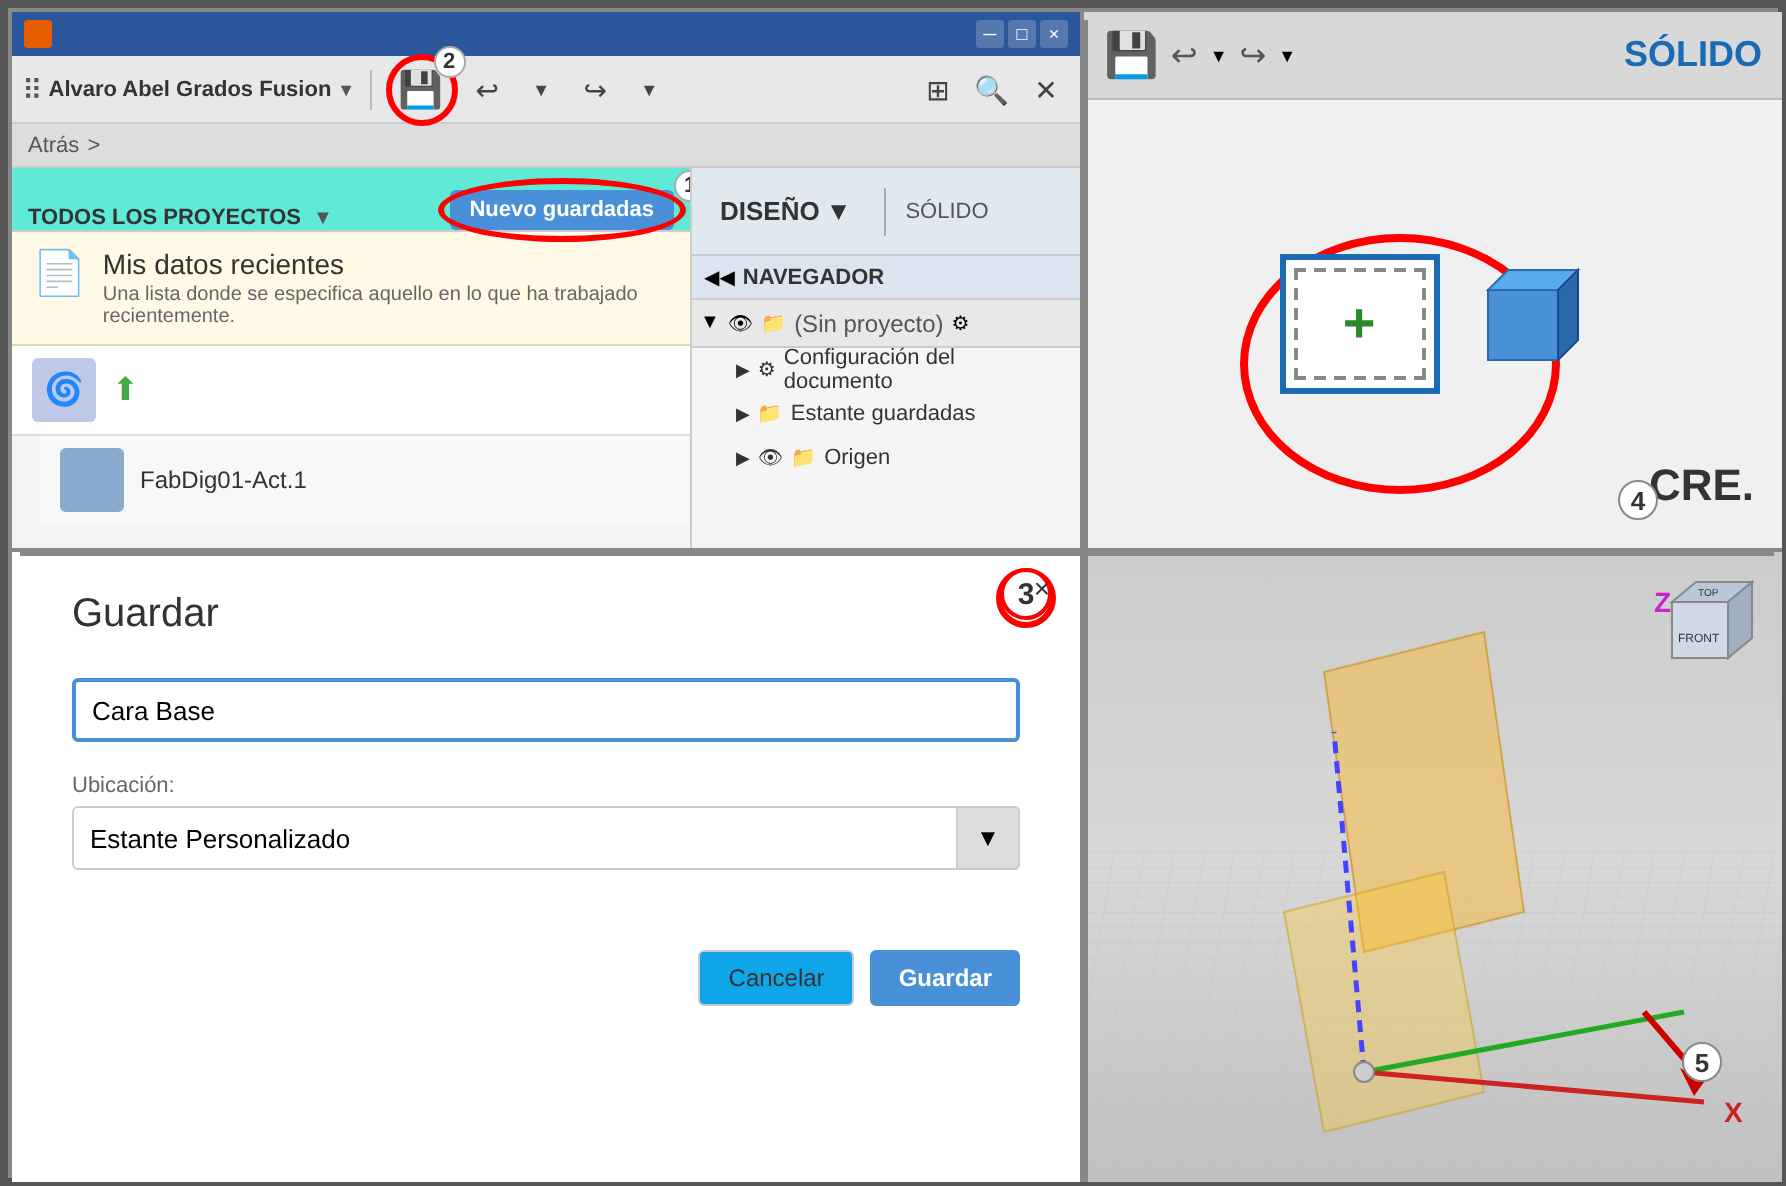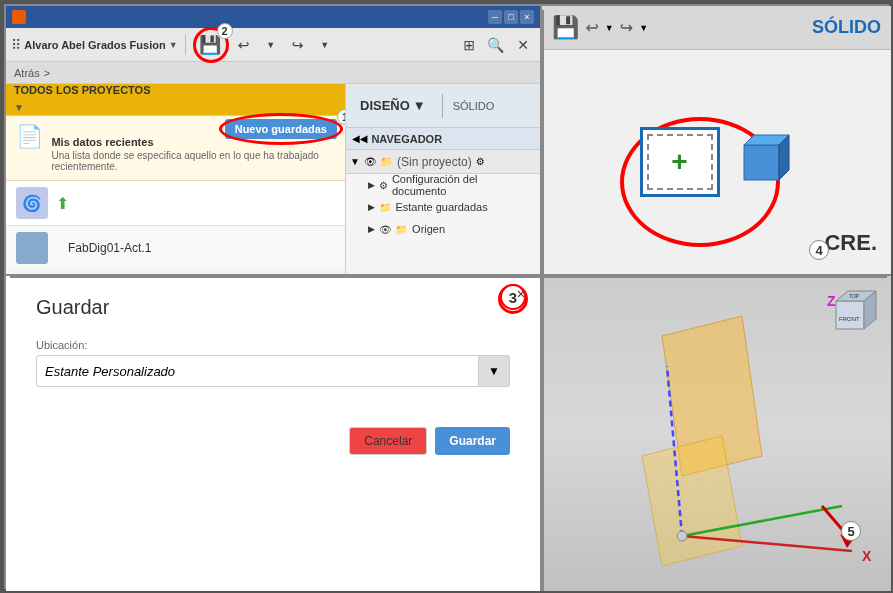--- a/index.html
+++ b/index.html
@@ -171,27 +171,26 @@
     
     .sidebar {
       width: 340px;
       background: #f5f5f5;
       border-right: 1px solid #ccc;
       overflow-y: auto;
     }
 
     .sidebar-header {
       height: 32px;
-      background: #eab308;
+      background: #5eead4;
       border-bottom: 1px solid #ccc;
       display: flex;
-      align-items: flex-start;
+      align-items: flex-end;
       padding: 0 8px;
       gap: 6px;
-      flex-direction: column;
     }
     .sidebar-header-text {
       font-size: 11px;
       font-weight: bold;
       color: #333;
       text-transform: uppercase;
     }
     .sidebar-header-arrow {
       font-size: 10px;
       color: #555;
@@ -235,24 +234,23 @@
       border-bottom: 1px solid #e0d8b0;
       display: flex;
       gap: 8px;
     }
     .mis-datos-icon {
       font-size: 22px;
       color: #888;
       flex-shrink: 0;
     }
     .mis-datos-text .title {
-      font-size: 11px;
-      font-weight: bold;
-      color: #333;
-      margin-top: 12px;
+      font-size: 14px;
+      font-weight: normal;
+      color: #333;
     }
     .mis-datos-text .subtitle {
       font-size: 10px;
       color: #666;
       margin-top: 2px;
     }
 
     .project-item {
       display: flex;
       align-items: center;
@@ -276,21 +274,22 @@
     .project-icon {
       font-size: 16px;
       color: #4a4;
     }
 
     .project-item-2 {
       display: flex;
       align-items: center;
       padding: 6px 10px;
       background: #f8f8f8;
-      gap: 20px;
+      gap: 8px;
+      margin-left: 14px;
     }
     .project-thumb-2 {
       width: 32px; height: 32px;
       background: #88aacc;
       border-radius: 3px;
     }
     .project-name-2 {
       font-size: 12px;
       color: #333;
     }
@@ -485,21 +484,20 @@
     .form-select {
       width: 100%;
       height: 32px;
       border: 1px solid #ccc;
       border-radius: 3px;
       padding: 0 8px;
       font-size: 13px;
       background: white;
       appearance: none;
       cursor: pointer;
-      font-style: italic;
     }
     .form-select-arrow {
       position: absolute;
       right: 0; top: 0;
       width: 32px; height: 32px;
       background: #ddd;
       border: 1px solid #ccc;
       border-radius: 0 3px 3px 0;
       display: flex; align-items: center; justify-content: center;
       font-size: 12px;
@@ -508,21 +506,21 @@
     .dialog-buttons {
       display: flex;
       justify-content: flex-end;
       gap: 8px;
       margin-top: 40px;
     }
     .btn-cancel {
       padding: 6px 14px;
       border: 1px solid #ccc;
       border-radius: 3px;
-      background: #ef4444;
+      background: #0ea5e9;
       cursor: pointer;
       font-size: 12px;
       color: #333;
     }
     .btn-save {
       padding: 6px 14px;
       border: none;
       border-radius: 3px;
       background: #4a90d9;
       color: white;
@@ -733,20 +731,21 @@
 
   <div class="quadrant-bl">
 
     <div style="position:absolute;top:8px;right:14px;width:26px;height:26px;background:white;color:#333;border:2px solid red;border-radius:50%;font-size:15px;font-weight:bold;display:flex;align-items:center;justify-content:center;z-index:11;">3</div>
     <div style="position:absolute;top:8px;right:12px;width:30px;height:30px;border:3px solid red;border-radius:50%;z-index:10;pointer-events:none;"></div>
 
     <div style="position:absolute;top:10px;right:15px;font-size:14px;color:#333;z-index:12;cursor:pointer;">×</div>
 
     <div class="save-dialog">
       <div class="save-dialog-title">Guardar</div>
+      <input class="form-input" type="text" value="Cara Base" style="">
       <div class="form-label">Ubicación:</div>
       <div class="form-select-wrapper">
         <select class="form-select">
           <option>Estante Personalizado</option>
         </select>
         <div class="form-select-arrow">▼</div>
       </div>
       <div class="dialog-buttons">
         <button class="btn-cancel">Cancelar</button>
         <button class="btn-save">Guardar</button>

